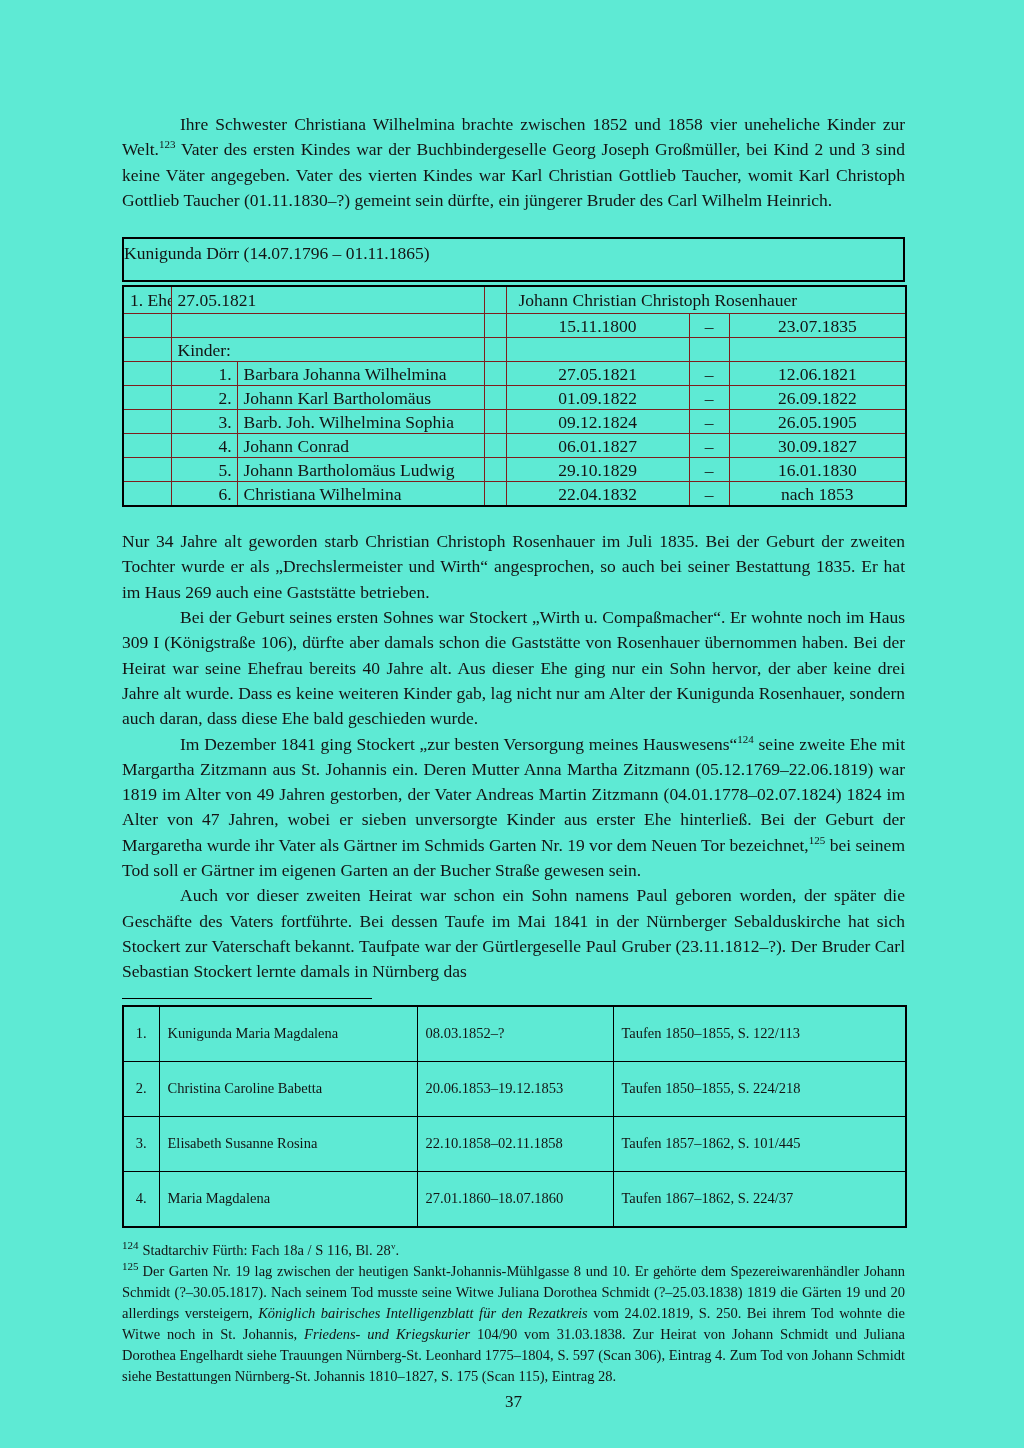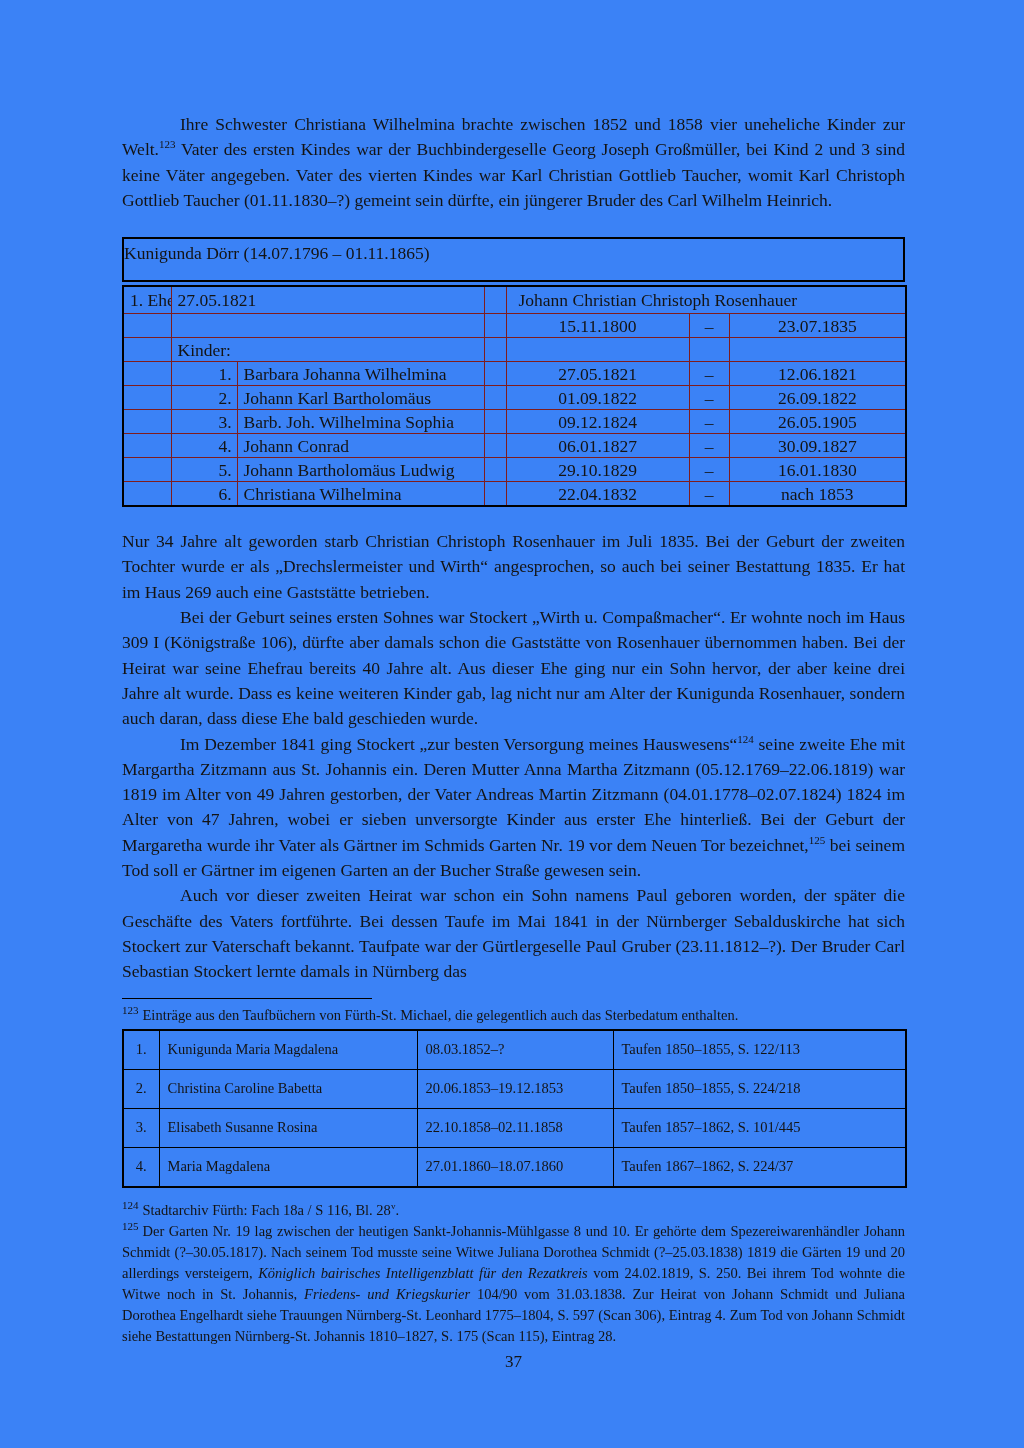--- a/index.html
+++ b/index.html
@@ -1,19 +1,19 @@
 <!DOCTYPE html>
 <html><head>
 <meta charset="utf-8">
 <style>
   html,body { margin:0; padding:0; background:#ffffff; }
   .page {
     position:relative;
     width:1024px; height:1448px;
-    background:#3b82f6;
+    background:#5eead4;
     box-sizing:border-box;
     padding:112px 119px 0 122px;
     font-family:"Liberation Serif","DejaVu Serif",serif;
     color:#141414;
     overflow:hidden;
   }
   p.body {
     font-size:17.5px;
     line-height:25.3px;
     text-align:justify;
@@ -74,21 +74,21 @@
     table-layout:fixed;
     border-collapse:collapse;
     border:2px solid #000;
     margin:3px 0 12px 0;
     font-size:14.5px;
   }
   table.fntable td {
     border:1px solid #000;
     height:22px;
     line-height:21px;
-    padding:8px 8px;
+    padding:16px 8px;
     overflow:hidden;
     white-space:nowrap;
   }
   table.fntable td.num { text-align:center; padding:0 4px; }
   .pagenum {
     text-align:center;
     font-size:17px;
     margin-top:5px;
   }
   i.cite { font-style:italic; }
@@ -193,21 +193,20 @@
     </table>
   </div>
 
   <p class="body">Nur 34 Jahre alt geworden starb Christian Christoph Rosenhauer im Juli 1835. Bei der Geburt der zweiten Tochter wurde er als „Drechslermeister und Wirth“ angesprochen, so auch bei seiner Bestattung 1835. Er hat im Haus 269 auch eine Gaststätte betrieben.</p>
   <p class="body indent">Bei der Geburt seines ersten Sohnes war Stockert „Wirth u. Compaßmacher“. Er wohnte noch im Haus 309 I (Königstraße 106), dürfte aber damals schon die Gaststätte von Rosenhauer übernommen haben. Bei der Heirat war seine Ehefrau bereits 40 Jahre alt. Aus dieser Ehe ging nur ein Sohn hervor, der aber keine drei Jahre alt wurde. Dass es keine weiteren Kinder gab, lag nicht nur am Alter der Kunigunda Rosenhauer, sondern auch daran, dass diese Ehe bald geschieden wurde.</p>
   <p class="body indent"><span>Im Dezember 1841 ging Stockert „zur besten Versorgung meines Hauswesens“</span><sup class="note">124</sup><span> seine zweite Ehe mit Margartha Zitzmann aus St. Johannis ein. Deren Mutter Anna Martha Zitzmann (05.12.1769–22.06.1819) war 1819 im Alter von 49 Jahren gestorben, der Vater Andreas Martin Zitzmann (04.01.1778–02.07.1824) 1824 im Alter von 47 Jahren, wobei er sieben unversorgte Kinder aus erster Ehe hinterließ. Bei der Geburt der Margaretha wurde ihr Vater als Gärtner im Schmids Garten Nr. 19 vor dem Neuen Tor bezeichnet,</span><sup class="note">125</sup><span> bei seinem Tod soll er Gärtner im eigenen Garten an der Bucher Straße gewesen sein.</span></p>
   <p class="body indent">Auch vor dieser zweiten Heirat war schon ein Sohn namens Paul geboren worden, der später die Geschäfte des Vaters fortführte. Bei dessen Taufe im Mai 1841 in der Nürnberger Sebalduskirche hat sich Stockert zur Vaterschaft bekannt. Taufpate war der Gürtlergeselle Paul Gruber (23.11.1812–?). Der Bruder Carl Sebastian Stockert lernte damals in Nürnberg das</p>
 
   <div class="fnsep"></div>
 
-  <p class="fn"><sup class="note">123</sup><span>Einträge aus den Taufbüchern von Fürth-St. Michael, die gelegentlich auch das Sterbedatum enthalten.</span></p>
 
   <table class="fntable">
     <colgroup>
       <col style="width:36px">
         <col style="width:258px">
         <col style="width:196px">
         <col style="width:293px">
     </colgroup>
     <tbody>
       <tr>

